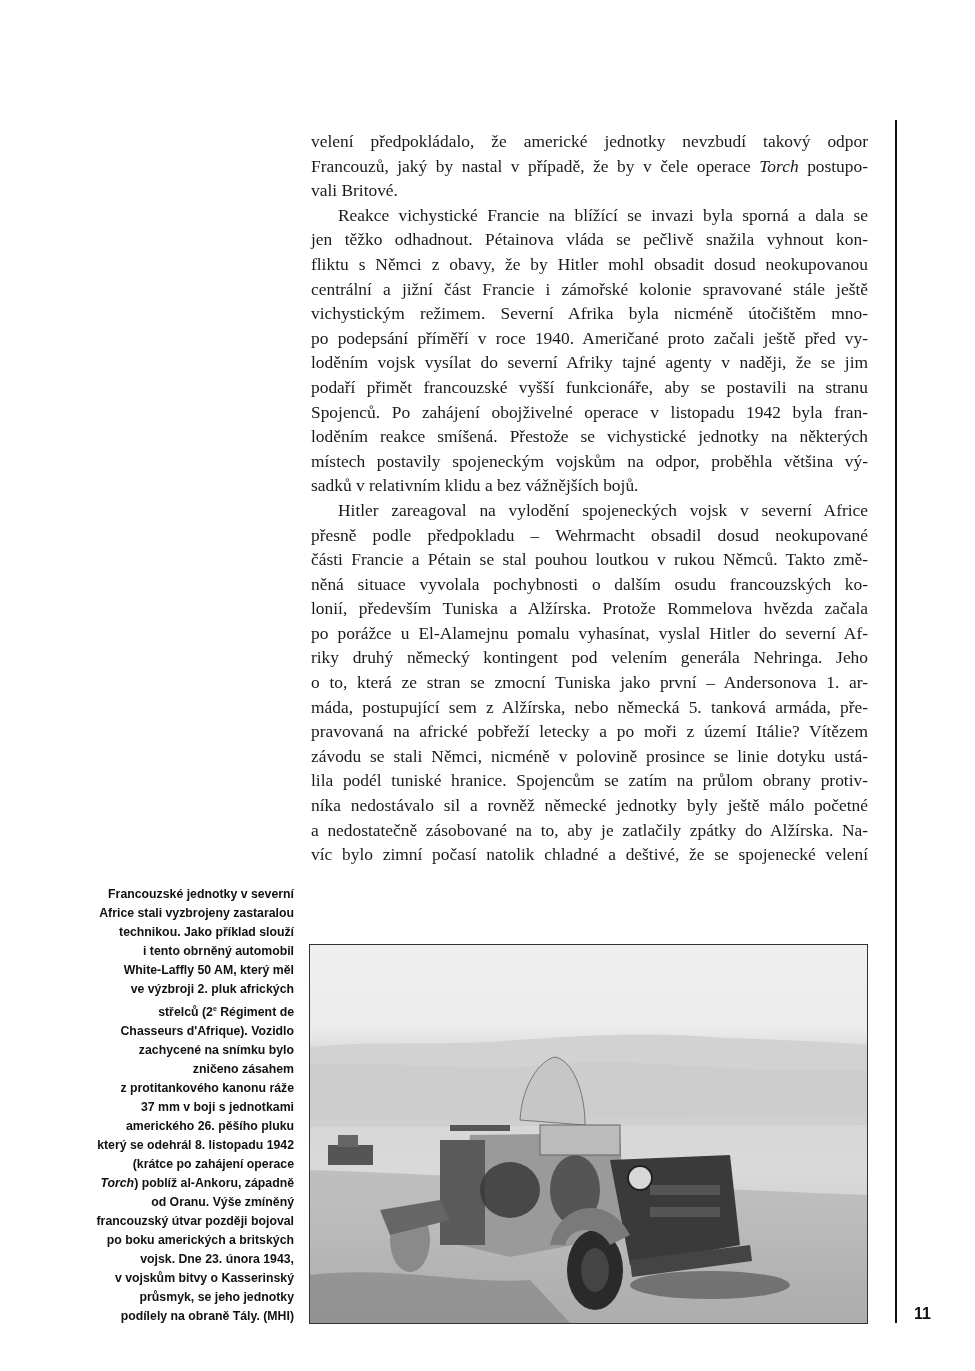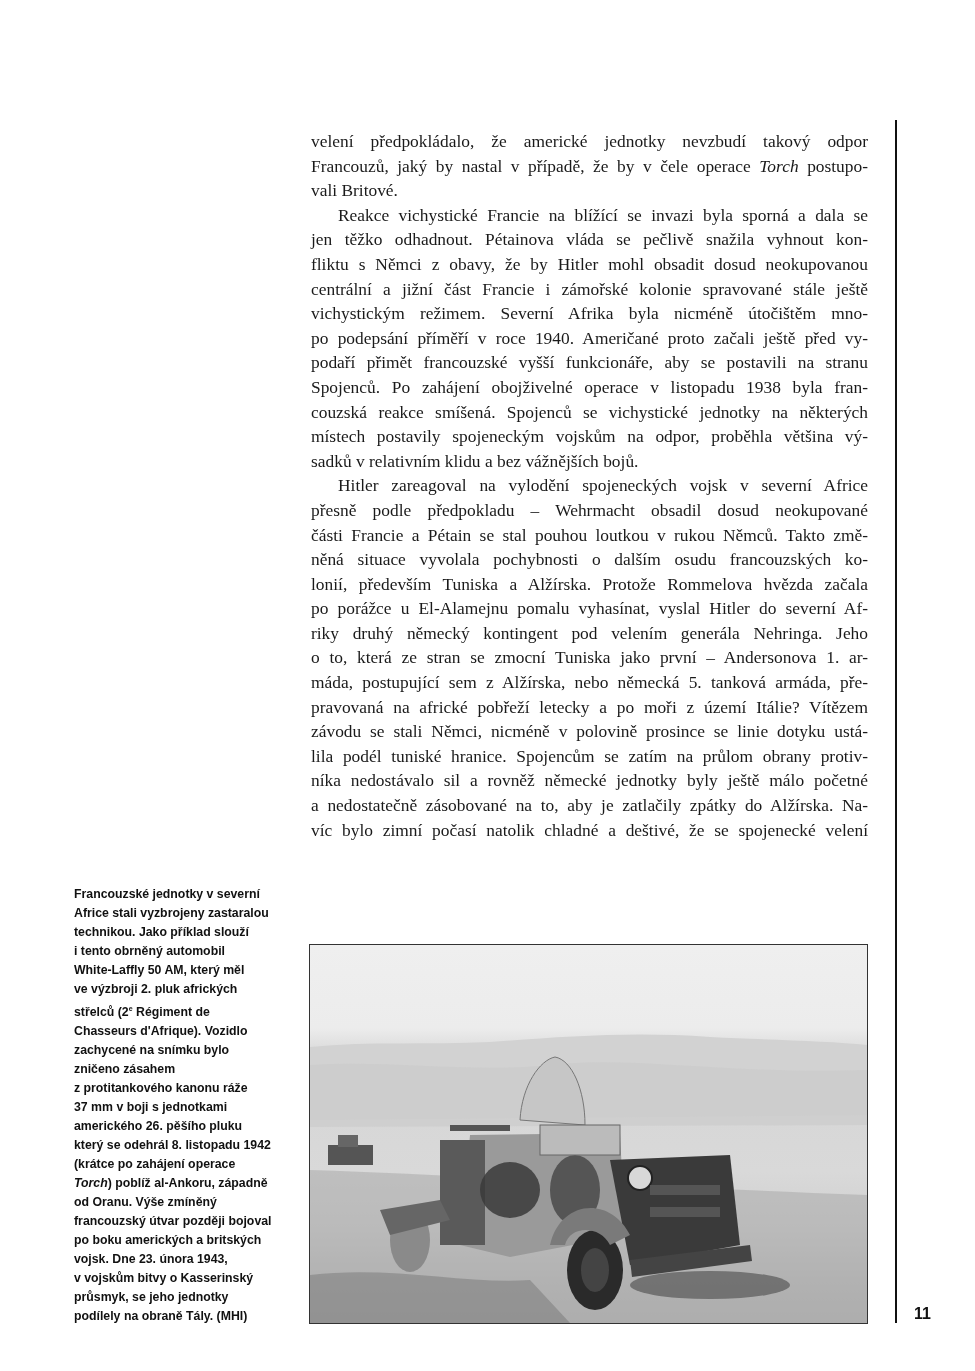--- a/index.html
+++ b/index.html
@@ -19,21 +19,21 @@
 
   .rule {
     position: absolute; left: 895px; top: 73px; width: 1.5px; height: 1203px; background: #111;
   }
 
   .caption {
     position: absolute; left: 74px; top: 838px; width: 220px;
     font-family: "Liberation Sans", "DejaVu Sans", sans-serif;
     font-weight: bold; font-size: 12.3px; line-height: 19px; color: #111;
   }
-  .caption .cl { display: block; white-space: nowrap; }
+  .caption .cl { display: block; white-space: nowrap; text-align: right; }
   .caption sup { font-size: 7px; vertical-align: 5px; }
 
   .photo {
     position: absolute; left: 309px; top: 897px; width: 557px; height: 378px;
     border: 1px solid #333; overflow: hidden;
     background: linear-gradient(to bottom, #efefef 0%, #ececec 22%, #dedede 27%, #d4d4d4 34%, #cfcfcf 40%, #d7d7d7 46%, #d9d9d9 60%, #cfcfcf 75%, #bdbdbd 88%, #b2b2b2 100%);
   }
   .photo svg { position: absolute; left: 0; top: 0; width: 557px; height: 378px; }
 
   .page-number {
@@ -53,23 +53,24 @@
         <span class="line">Francouzů, jaký by nastal v případě, že by v čele operace <em>Torch</em> postupo-</span>
         <span class="line last">vali Britové.</span>
       </p>
       <p>
         <span class="line" style="padding-left: 27px;">Reakce vichystické Francie na blížící se invazi byla sporná a dala se</span>
         <span class="line">jen těžko odhadnout. Pétainova vláda se pečlivě snažila vyhnout kon-</span>
         <span class="line">fliktu s Němci z obavy, že by Hitler mohl obsadit dosud neokupovanou</span>
         <span class="line">centrální a jižní část Francie i zámořské kolonie spravované stále ještě</span>
         <span class="line">vichystickým režimem. Severní Afrika byla nicméně útočištěm mno-</span>
         <span class="line">po podepsání příměří v roce 1940. Američané proto začali ještě před vy-</span>
+        <span class="line">loděním vojsk vysílat do severní Afriky tajné agenty v naději, že se jim</span>
         <span class="line">podaří přimět francouzské vyšší funkcionáře, aby se postavili na stranu</span>
-        <span class="line">Spojenců. Po zahájení obojživelné operace v listopadu 1938 byla fran-</span>
-        <span class="line">couzská reakce smíšená. Spojenců se vichystické jednotky na některých</span>
+        <span class="line">Spojenců. Po zahájení obojživelné operace v listopadu 1942 byla fran-</span>
+        <span class="line">loděním reakce smíšená. Přestože se vichystické jednotky na některých</span>
         <span class="line">místech postavily spojeneckým vojskům na odpor, proběhla většina vý-</span>
         <span class="line last">sadků v relativním klidu a bez vážnějších bojů.</span>
       </p>
       <p>
         <span class="line" style="padding-left: 27px;">Hitler zareagoval na vylodění spojeneckých vojsk v severní Africe</span>
         <span class="line">přesně podle předpokladu – Wehrmacht obsadil dosud neokupované</span>
         <span class="line">části Francie a Pétain se stal pouhou loutkou v rukou Němců. Takto změ-</span>
         <span class="line">něná situace vyvolala pochybnosti o dalším osudu francouzských ko-</span>
         <span class="line">lonií, především Tuniska a Alžírska. Protože Rommelova hvězda začala</span>
         <span class="line">po porážce u El-Alamejnu pomalu vyhasínat, vyslal Hitler do severní Af-</span>

